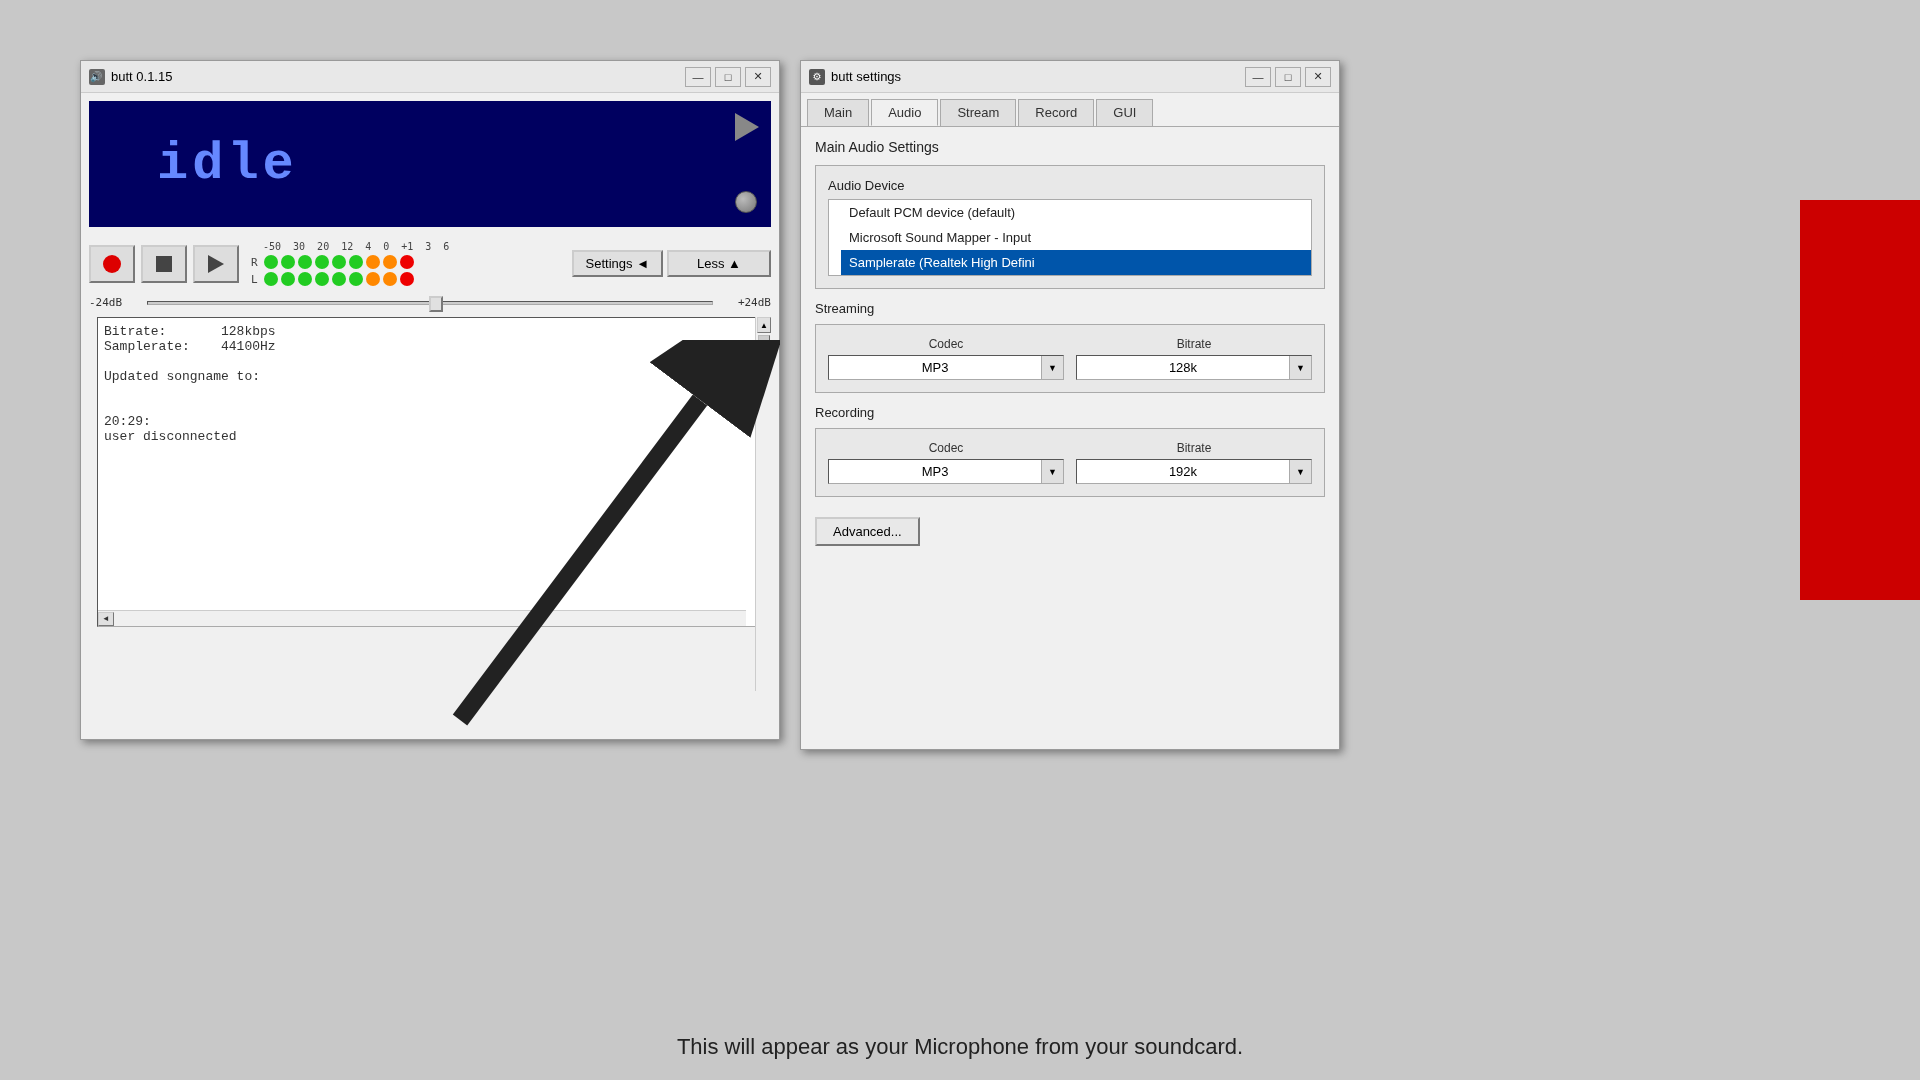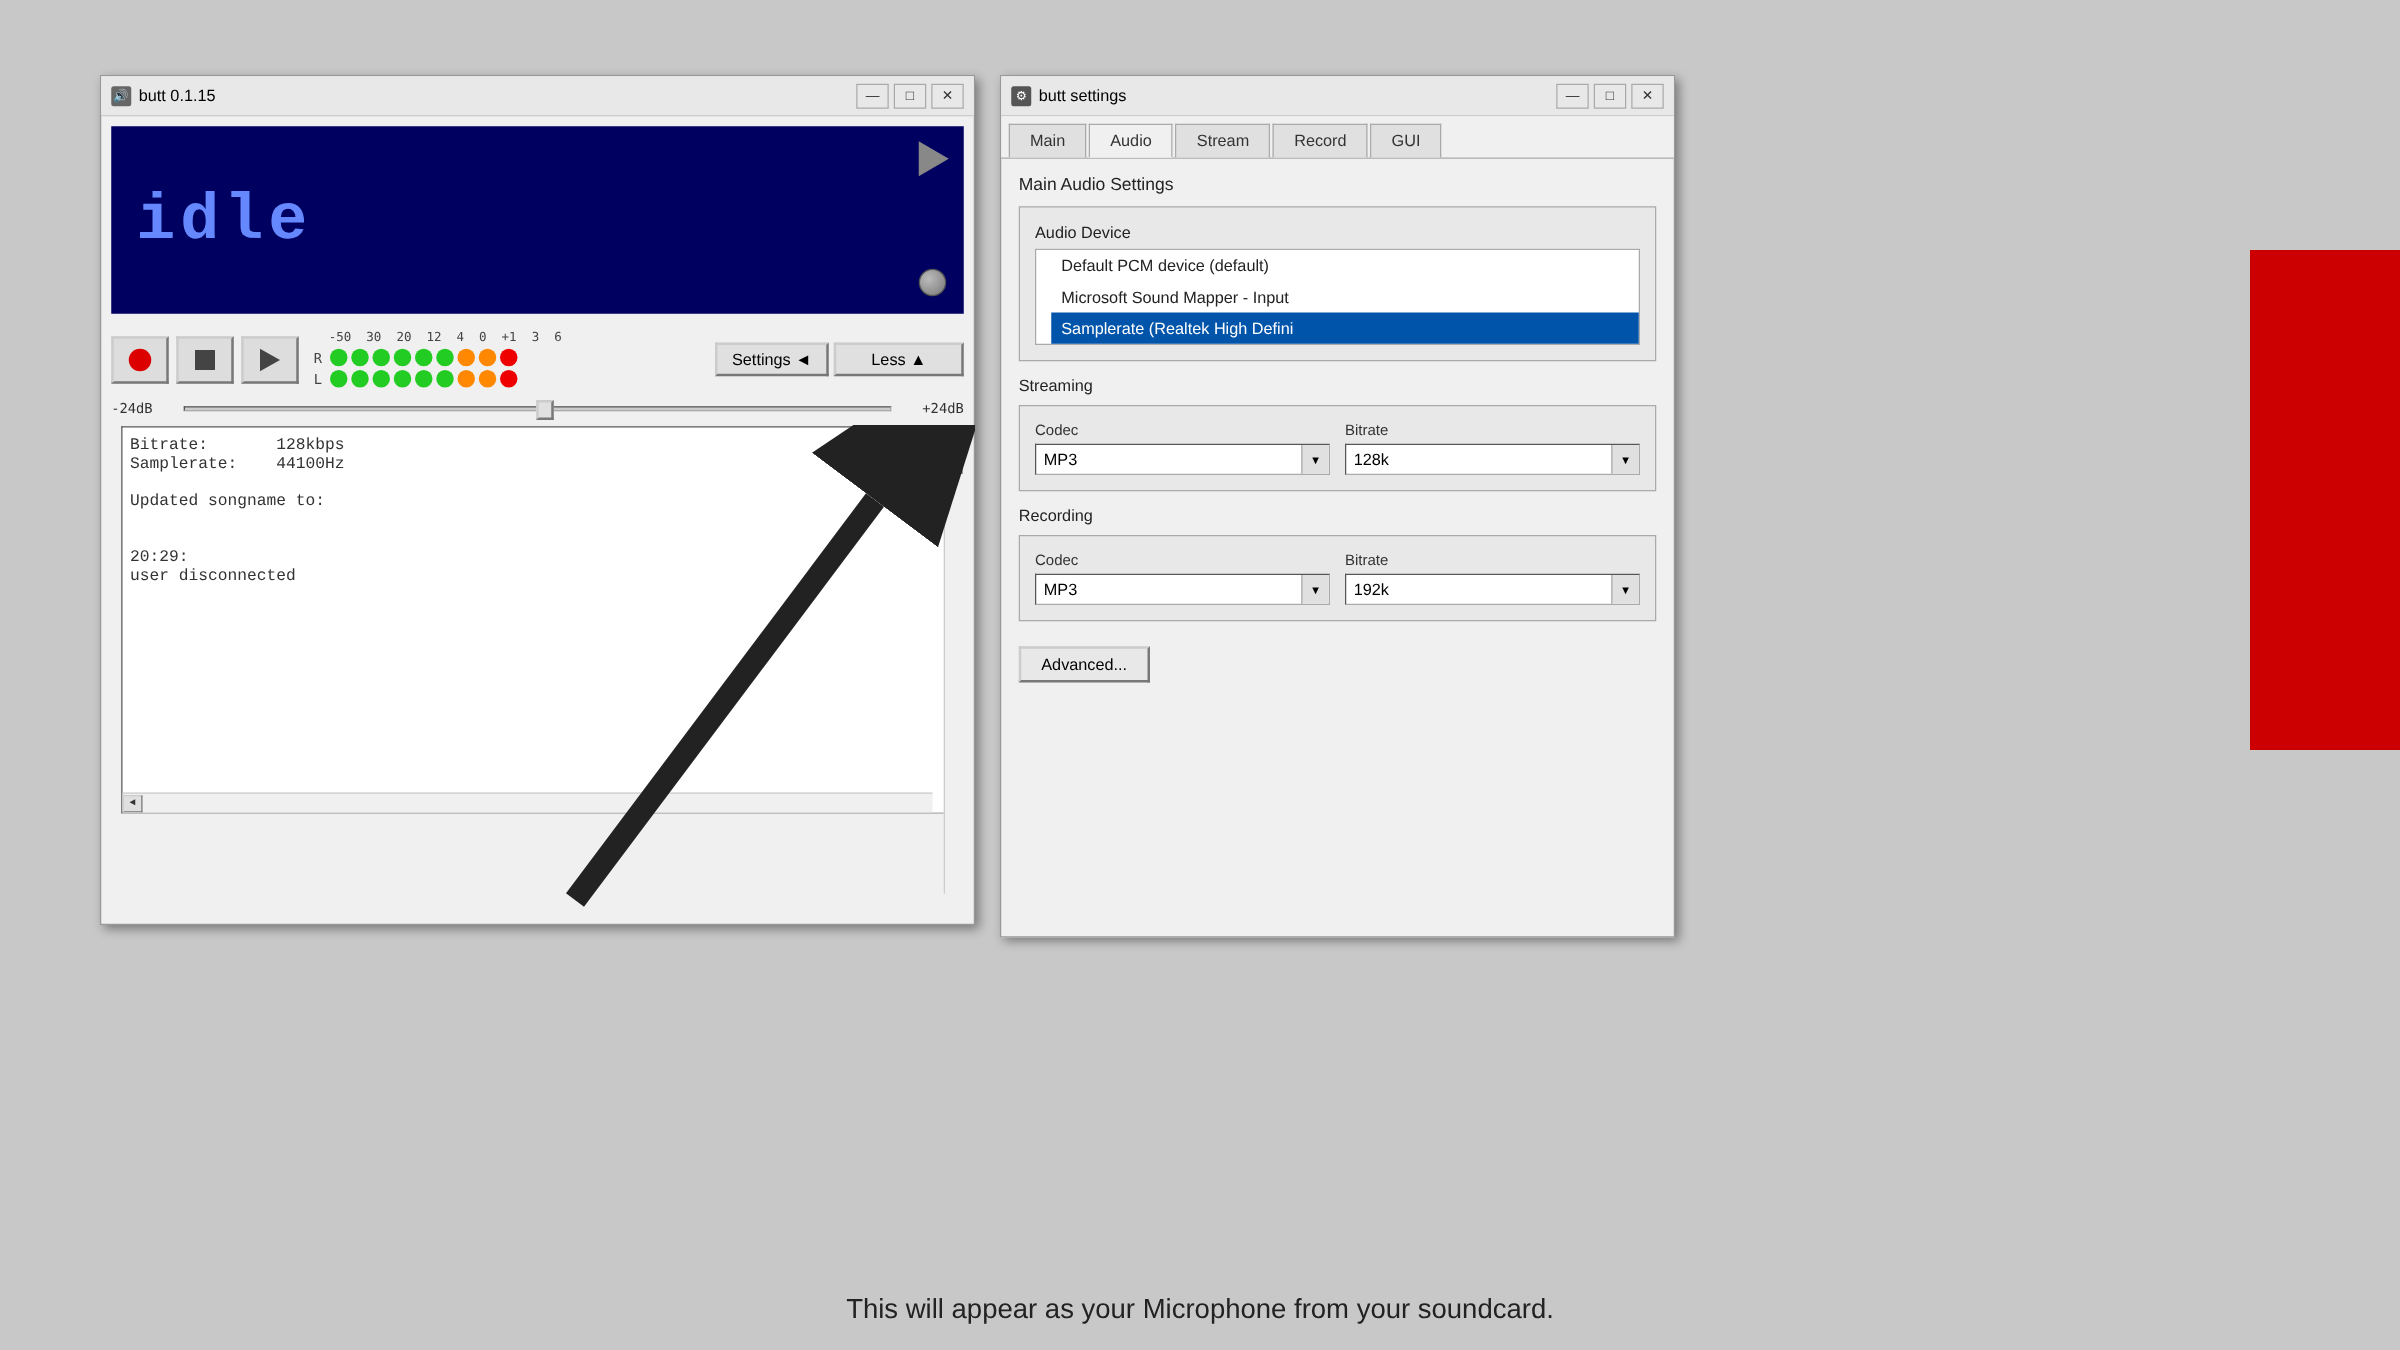--- a/index.html
+++ b/index.html
@@ -87,24 +87,25 @@
     .butt-main {
       left: 80px;
       top: 60px;
       width: 700px;
       height: 680px;
     }
 
     .butt-display {
       background: #000060;
       margin: 8px;
-      height: 150px;
+      height: 126px;
       position: relative;
       display: flex;
       align-items: center;
+      padding-left: 48px;
     }
 
     .butt-idle-text {
       color: #6688ff;
       font-size: 52px;
       font-family: 'Courier New', monospace;
       font-weight: bold;
       padding: 20px;
       letter-spacing: 4px;
     }
@@ -310,20 +311,21 @@
 
     .settings-section-label {
       font-size: 13px;
       color: #222;
       margin-bottom: 8px;
     }
 
     .codec-bitrate-row {
       display: flex;
       gap: 12px;
+      text-align: center;
     }
 
     .codec-group {
       flex: 1;
     }
 
     .field-label {
       font-size: 12px;
       color: #333;
       margin-bottom: 4px;

